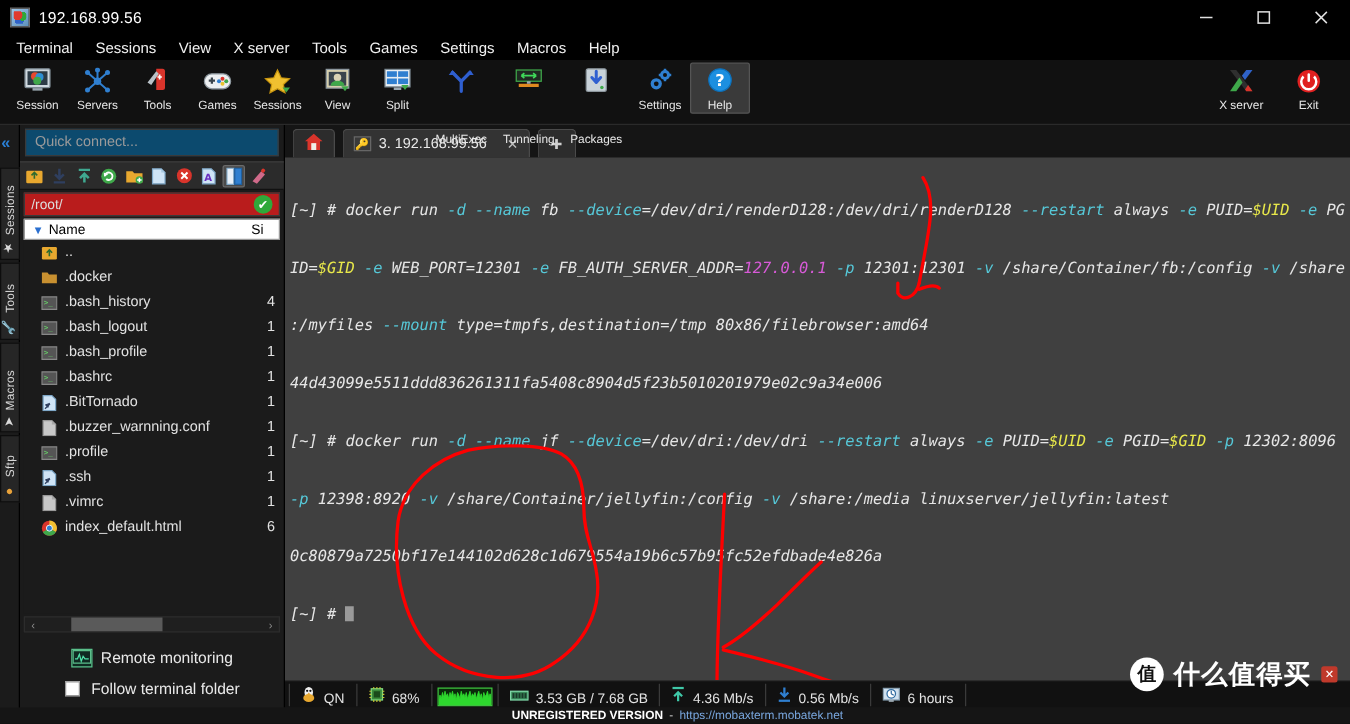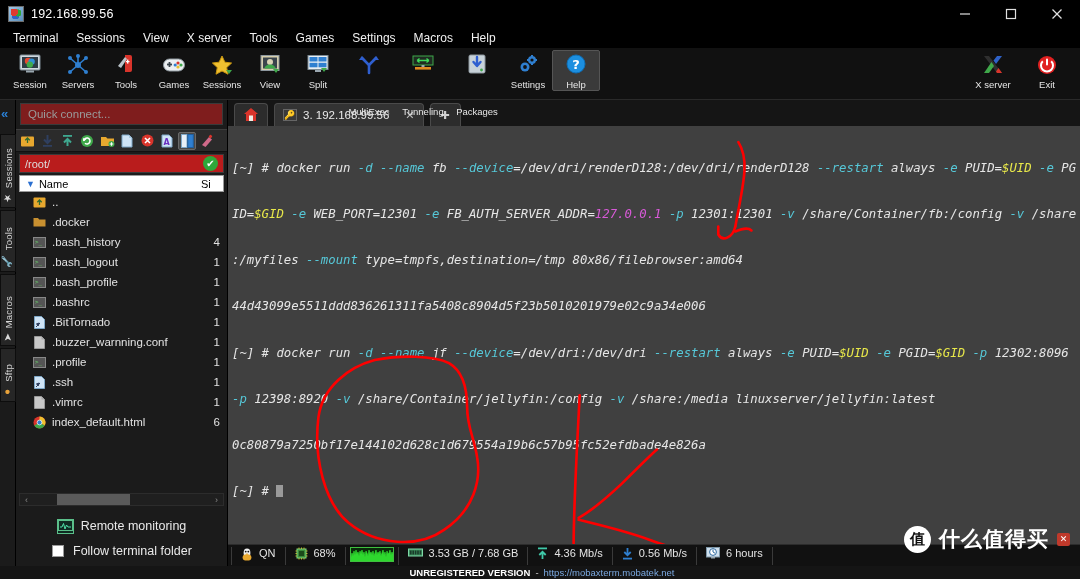--- a/index.html
+++ b/index.html
@@ -50,21 +50,21 @@
   .rail .chev { position:absolute; top:6px; left:1px; color:#2a7fd4; font-size:13px; font-weight:bold; }
   .rail .vtab { position:absolute; left:0; width:16px; background:#262626; border:1px solid #0d0d0d;
                 display:flex; flex-direction:column-reverse; align-items:center; }
   .rail .vtab span { writing-mode:vertical-rl; transform:rotate(180deg); font-size:9.5px; color:#d8d8d8;
                      padding:3px 0; letter-spacing:.2px; }
   .rail .vtab .ic { font-size:10px; line-height:12px; padding-bottom:2px; }
 
   
   .sidebar { width:212px; background:#1b1b1b; flex:none; display:flex; flex-direction:column;
              border-right:1px solid #000; min-width:0; }
-  .qc { height:22px; margin:3px 4px 4px 4px; background:#7f1d1d; border:1px solid #3a3a3a;
+  .qc { height:22px; margin:3px 4px 4px 4px; background:#0c4a6e; border:1px solid #3a3a3a;
         display:flex; align-items:center; padding:0 7px; font-size:11.5px; color:#9a9a9a; flex:none; }
 
   .sftp-tools { height:23px; background:#2b2b2b; display:flex; align-items:center; gap:2px;
                 padding:0 2px; flex:none; border-top:1px solid #3d3d3d; border-bottom:1px solid #111; }
   .sft { width:18px; height:18px; display:flex; align-items:center; justify-content:center; border-radius:2px;}
   .sft.on { background:#4a4a4a; border:1px solid #6a6a6a; }
 
   .pathrow { height:19px; margin:2px 3px; background:#b91c1c; border:1px solid #3a3a3a;
              display:flex; align-items:center; padding:0 5px; flex:none; }
   .pathrow .p { font-size:11px; color:#ddd; flex:1; }
@@ -113,21 +113,21 @@
   .term .ln { height:15.4px; }
   .c-cy { color:#56c8d8; } .c-yl { color:#e8e84a; } .c-mg { color:#d85ad8; }
   .c-wh { color:#e6e6e6; }
   .cursor { display:inline-block; width:7px; height:12px; background:#9a9a9a; vertical-align:-2px; }
 
   .overlay { position:absolute; inset:0; pointer-events:none; }
 
   
   .statusbar { height:22px; background:#111; display:flex; align-items:center; flex:none;
                border-top:1px solid #2c2c2c; }
-  .st { display:flex; align-items:flex-start; gap:6px; padding:0 9px; height:18px;
+  .st { display:flex; align-items:flex-end; gap:6px; padding:0 9px; height:18px;
         border-right:1px solid #3a3a3a; font-size:11px; color:#e4e4e4; }
   .st:first-child { border-left:1px solid #3a3a3a; margin-left:3px; }
   .graph { width:44px; height:15px; background:#0a2a0a; border:1px solid #3fbf3f; position:relative; overflow:hidden; }
 
   
   .footer { height:13px; background:#151515; display:flex; align-items:center; gap:5px;
             padding-left:4px; font-size:9.5px; flex:none;justify-content:center; }
   .footer .bold { font-weight:bold; color:#fff; }
   .footer .dim { color:#d0d0d0; }
   .footer .lnk { color:#7aa8e0; }

